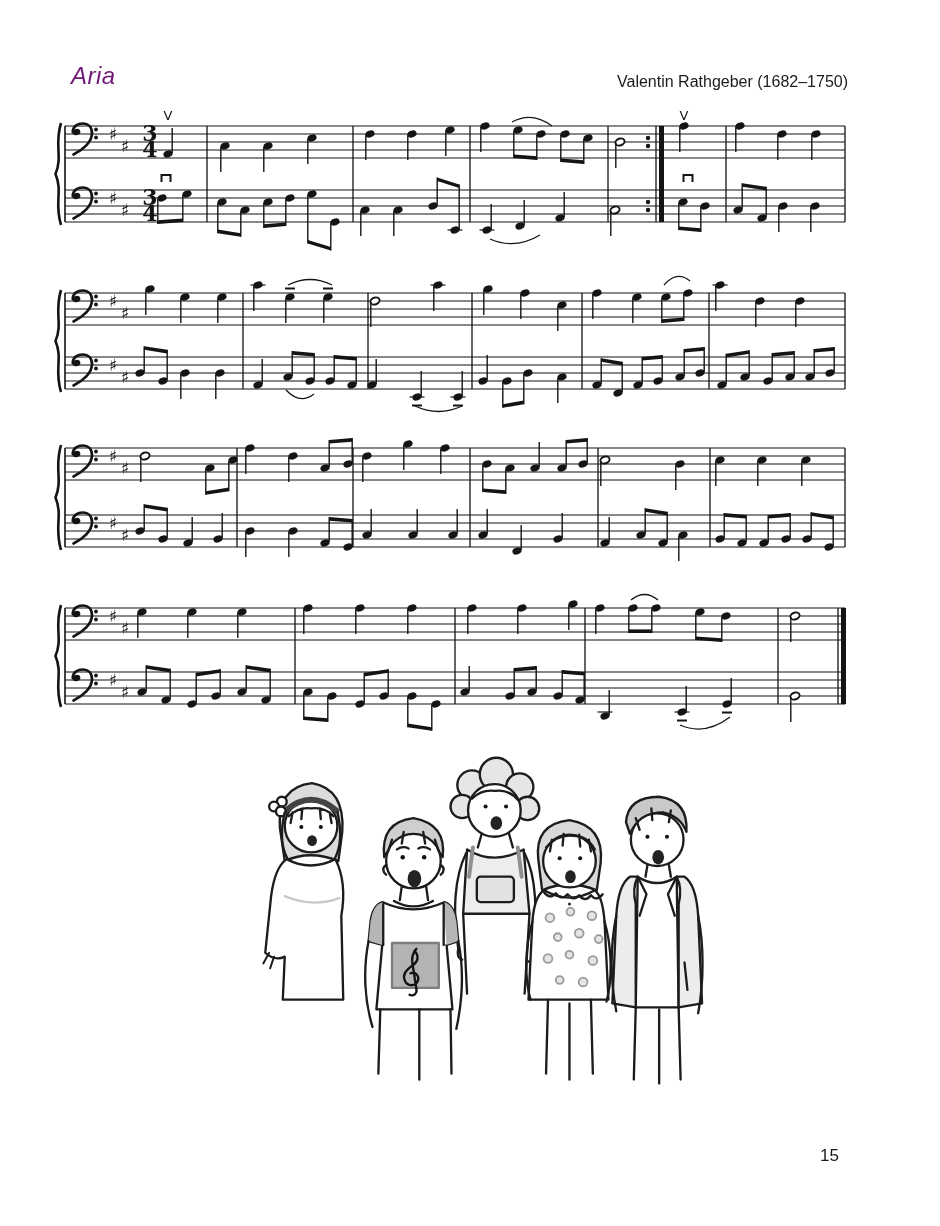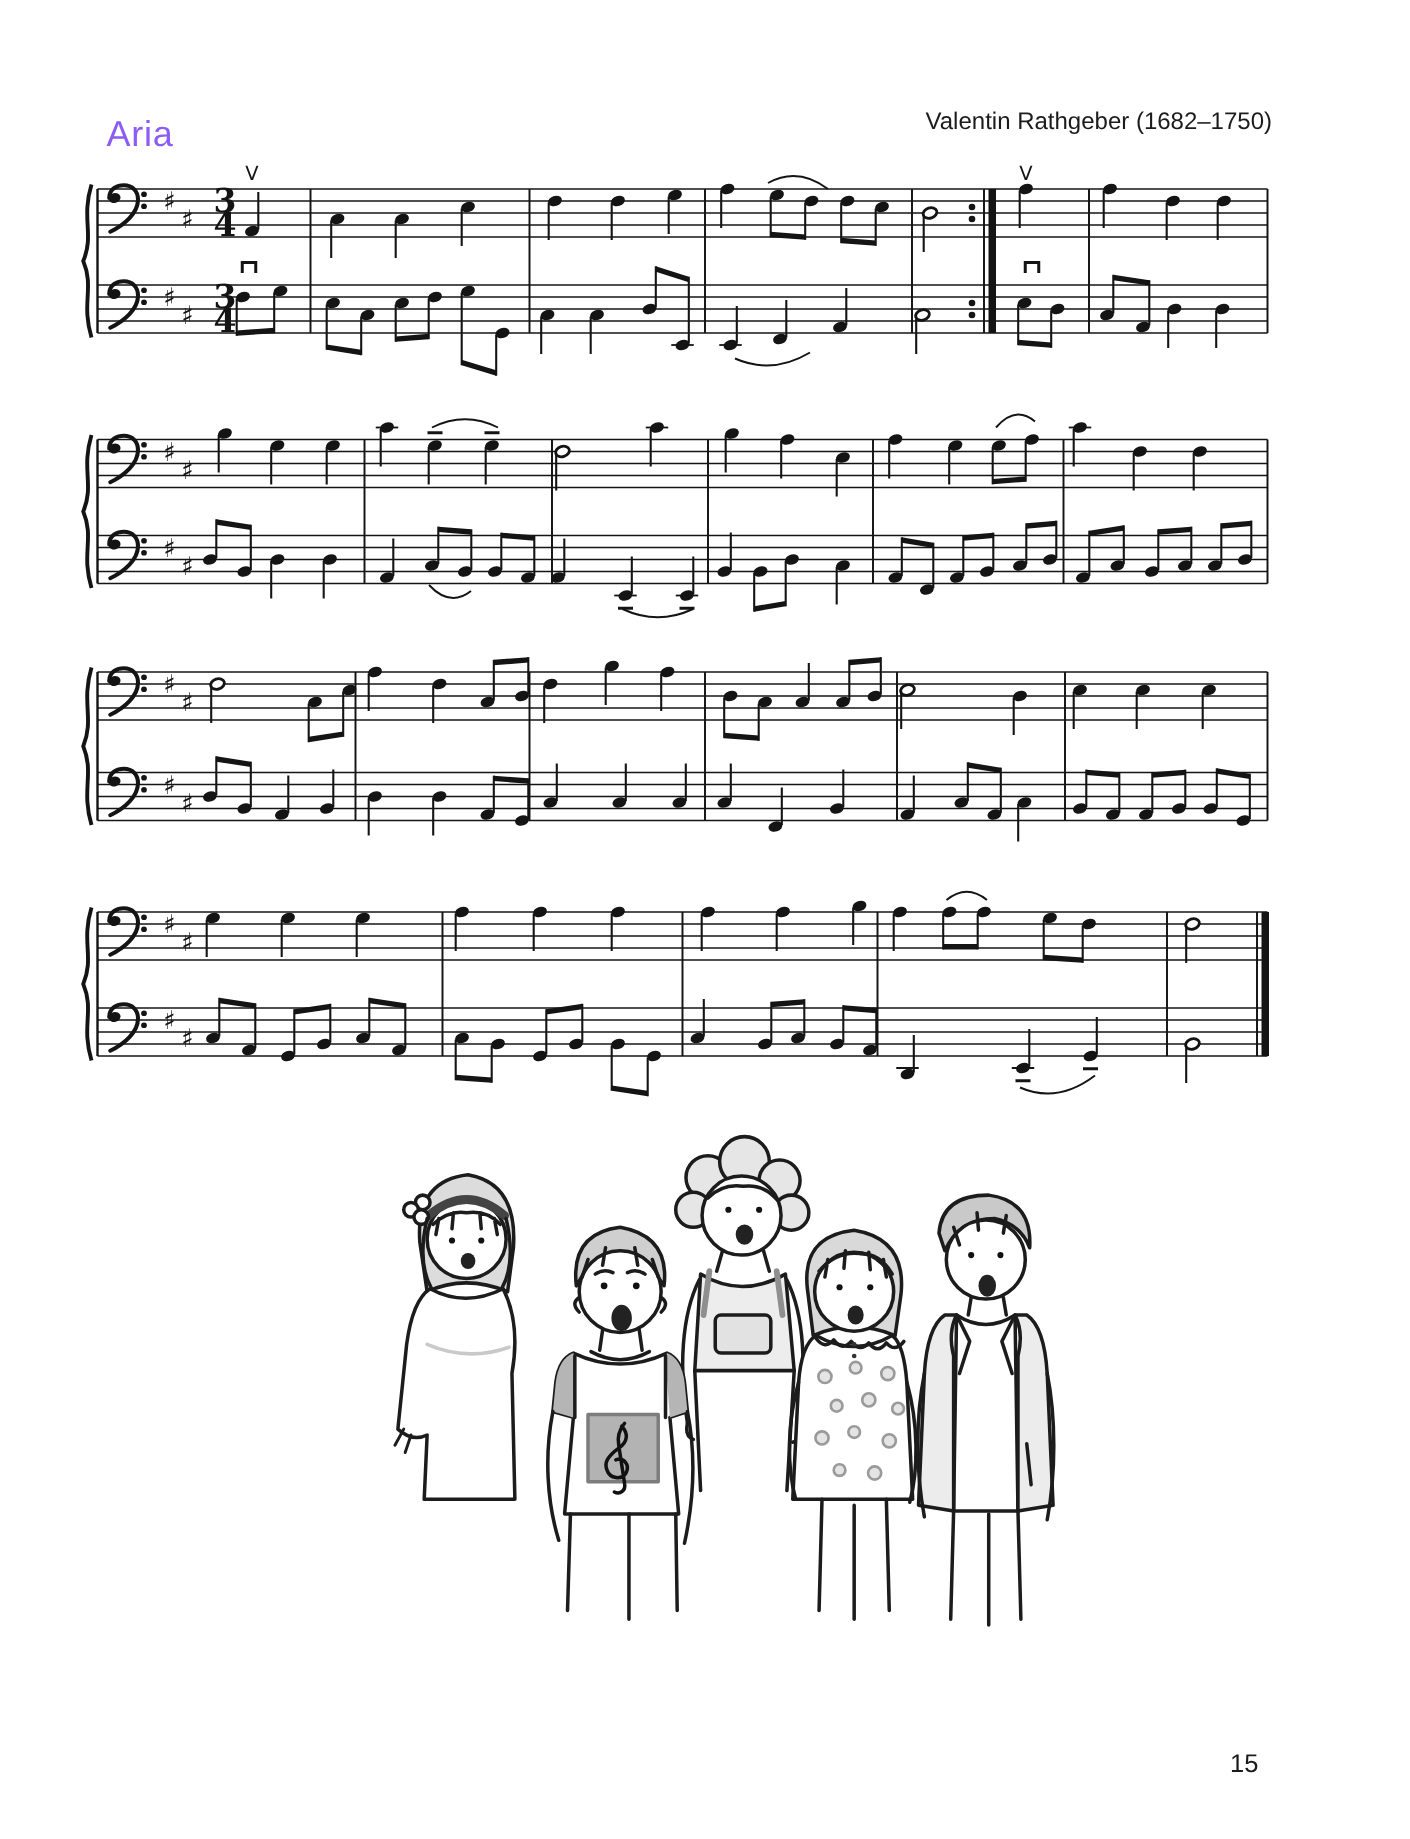--- a/index.html
+++ b/index.html
@@ -1,20 +1,20 @@
 <!DOCTYPE html>
 <html><head>
 <meta charset="utf-8">
 <style>
   html,body{margin:0;padding:0;background:#fff;}
   body{width:940px;height:1226px;position:relative;font-family:"Liberation Sans",sans-serif;overflow:hidden;}
   .page{position:absolute;inset:0;background:#fff;}
-  .title{position:absolute;left:71px;top:76px;font-size:24px;color:#8b5cf6;letter-spacing:.5px;}
+  .title{position:absolute;left:71px;top:62px;font-size:24px;color:#701a75;letter-spacing:.5px;font-style:italic;}
   .composer{position:absolute;right:92px;top:73px;font-size:16px;color:#1b1b1b;}
-  .pagenum{position:absolute;left:820px;top:1146px;font-size:17px;color:#1b1b1b;margin-top:20px;}
+  .pagenum{position:absolute;left:820px;top:1146px;font-size:17px;color:#1b1b1b;}
   #score-svg{position:absolute;left:0;top:0;}
   #kids{position:absolute;left:225px;top:748px;width:490px;height:390px;}
 </style>
 </head>
 <body>
 
 <div class="page">
 
   <div class="title">Aria</div>
   <div class="composer">Valentin Rathgeber (1682–1750)</div>

